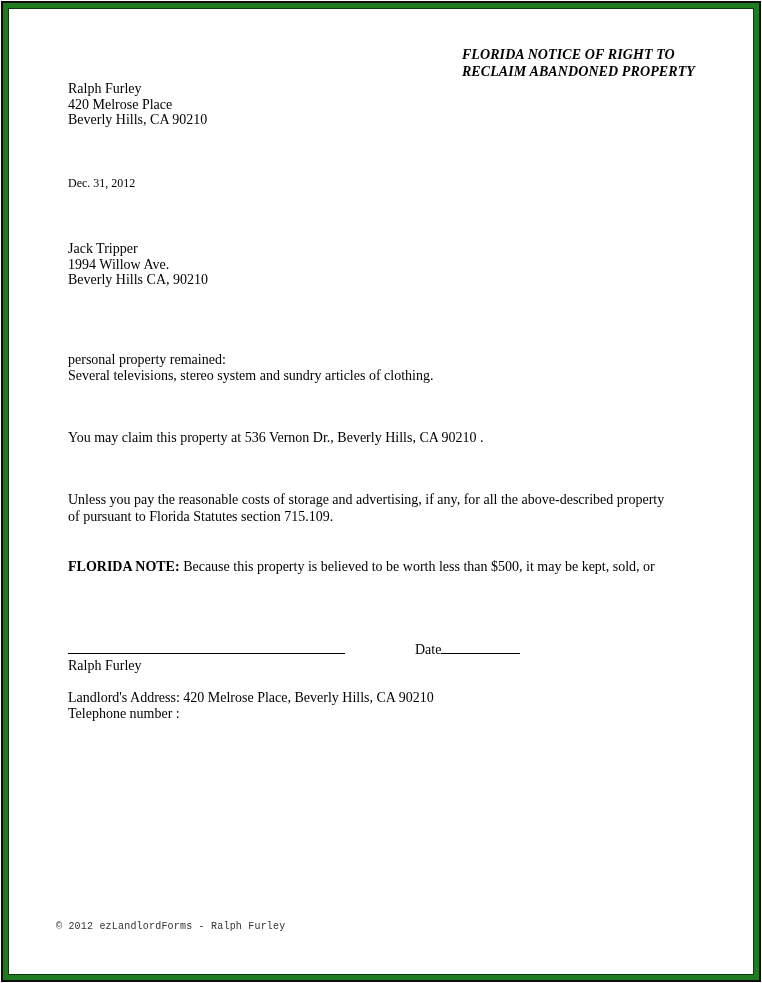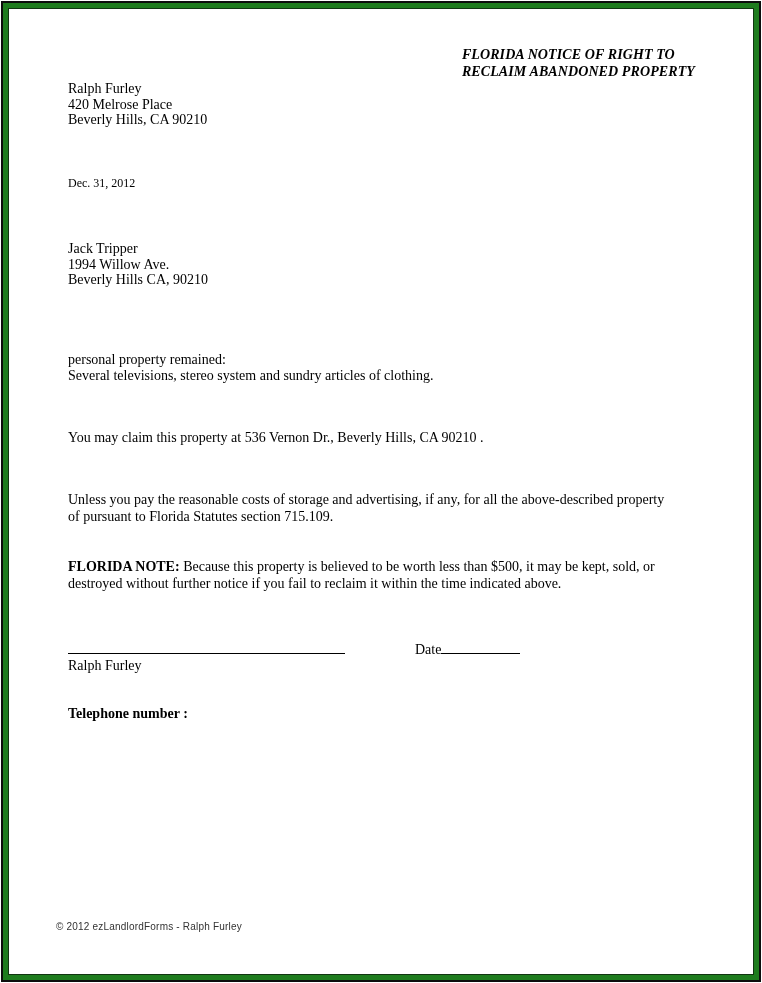--- a/index.html
+++ b/index.html
@@ -67,24 +67,24 @@
     border-bottom: 1px solid #000;
   }
   .date-wrap { position: absolute; left: 347px; top: 0; white-space: nowrap; }
   .date-underline {
     display: inline-block;
     width: 79px; height: 13px;
     border-bottom: 1px solid #000;
   }
   .sig-name  { top: 658px; left: 68px; font-size: 14px; }
   .landlord  { top: 690px; left: 68px; font-size: 14px; }
-  .telephone { top: 706px; left: 68px; font-size: 14px; font-weight: bold; }
+  .telephone { top: 706px; left: 68px; font-size: 14px; }
   .footer {
     top: 921px; left: 56px;
-    font-family: Liberation Sans, sans-serif;
+    font-family: Liberation Mono, monospace;
     font-size: 10px;
     color: #333333;
     letter-spacing: 0.2px;
   }
   .line { display: block; }
 </style>
 </head>
 <body>
 
 <div class="page">
@@ -118,28 +118,28 @@
 
   <div class="abs para para-claim">You may claim this property at 536 Vernon Dr., Beverly Hills, CA 90210 .</div>
 
   <div class="abs para para-costs">
     <span class="line">Unless you pay the reasonable costs of storage and advertising, if any, for all the above-described property</span>
     <span class="line">of pursuant to Florida Statutes section 715.109.</span>
   </div>
 
   <div class="abs para para-note">
     <span class="line"><b>FLORIDA NOTE:</b> <span>Because this property is believed to be worth less than $500, it may be kept, sold, or</span></span>
-    <span class="line">destroyed without further notice if you fail to reclaim it within the time indicated above.</span>
   </div>
 
   <div class="abs sig-row">
     <div class="sig-line"></div>
     <div class="date-wrap">
       <span>Date</span><span class="date-underline"></span>
     </div>
   </div>
 
   <div class="abs sig-name">Ralph Furley</div>
 
+  <div class="abs landlord">Landlord's Address: 420 Melrose Place, Beverly Hills, CA 90210</div>
   <div class="abs telephone">Telephone number :</div>
 
   <div class="abs footer">© 2012 ezLandlordForms - Ralph Furley</div>
 </div>
 
 </body></html>

